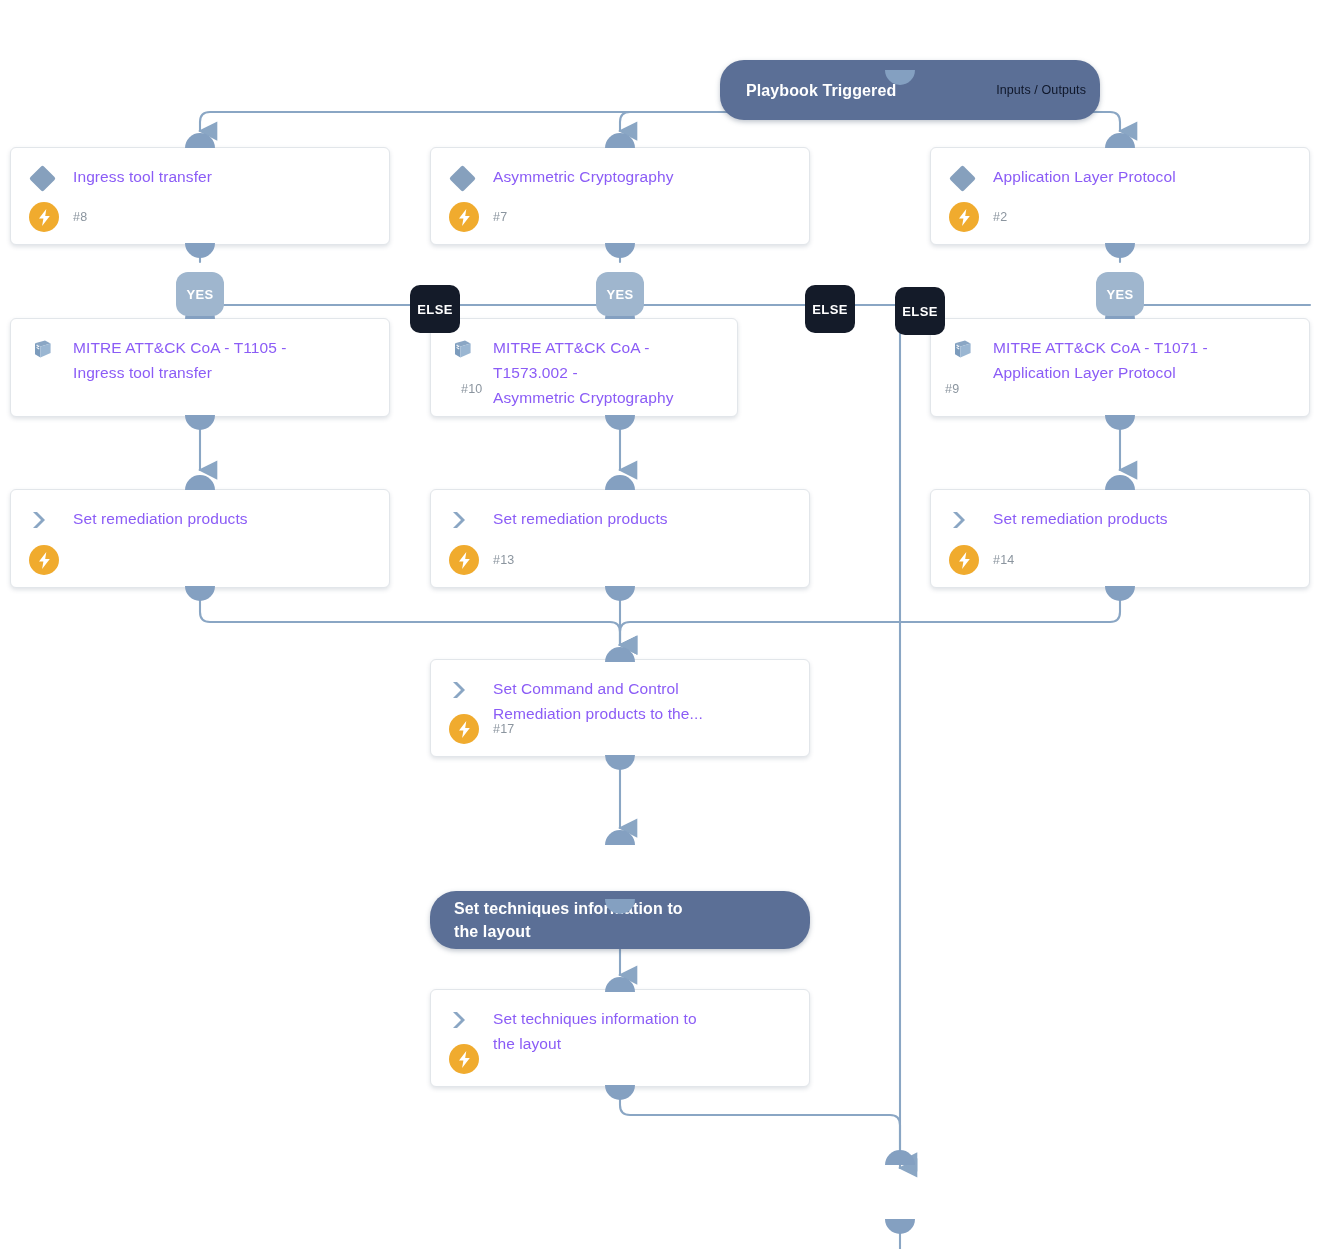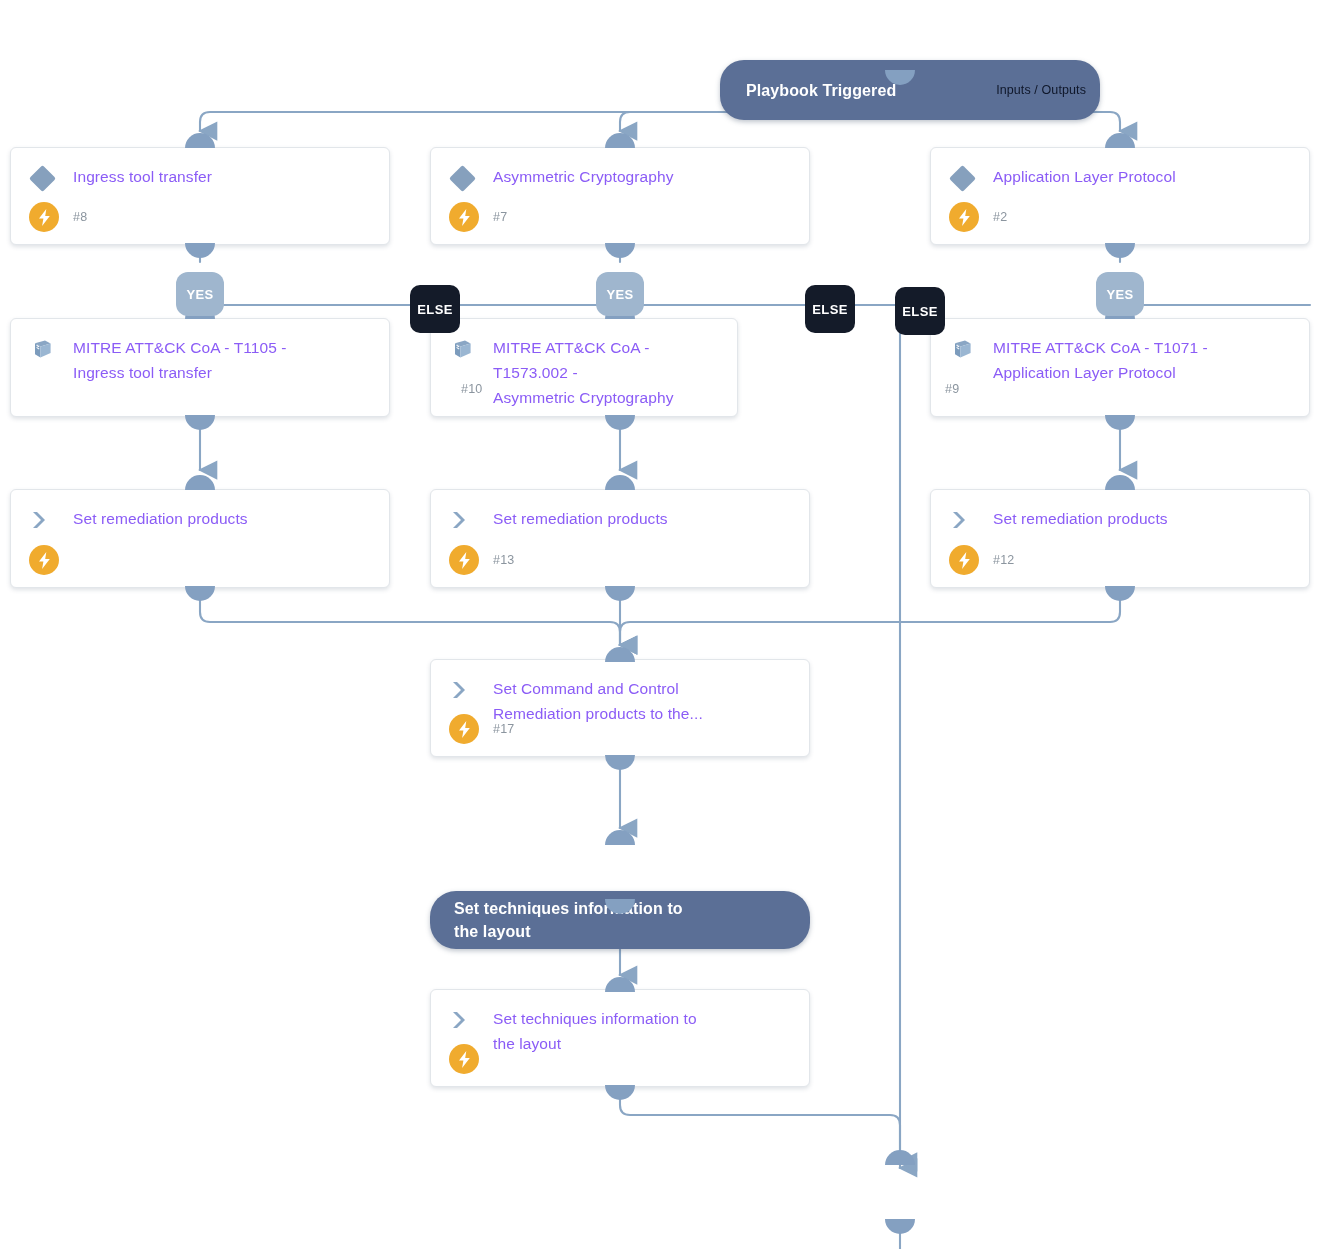--- a/index.html
+++ b/index.html
@@ -386,21 +386,21 @@
         </svg>
       </span>
       <span class="title">Set remediation products</span>
     </div>
     <div class="bolt">
       <svg width="15" height="17" viewBox="0 0 15 17">
           <path d="M9.3 0 L2 9.6 L6.4 9.6 L5.1 17 L12.8 7.1 L8.2 7.1 Z" fill="#fff"></path>
         </svg>
     </div>
     <div class="foot">
-        <span class="idnum">#12</span>
+        <span class="idnum">#14</span>
       </div>
   </div>
   <div class="port out" style="left:1105px; top:586px;"></div>
 
   <div class="port in" style="left:605px; top:647px;"></div>
   <div class="node" style="left:430px; top:659px; width:380px; height:98px;">
     <div class="row">
       <span class="glyph">
         <svg width="22" height="20" viewBox="0 0 22 20">
           <path d="M2 2 L10 10 L2 18 L6 18 L14 10 L6 2 Z" fill="#8aa6c4"></path>

